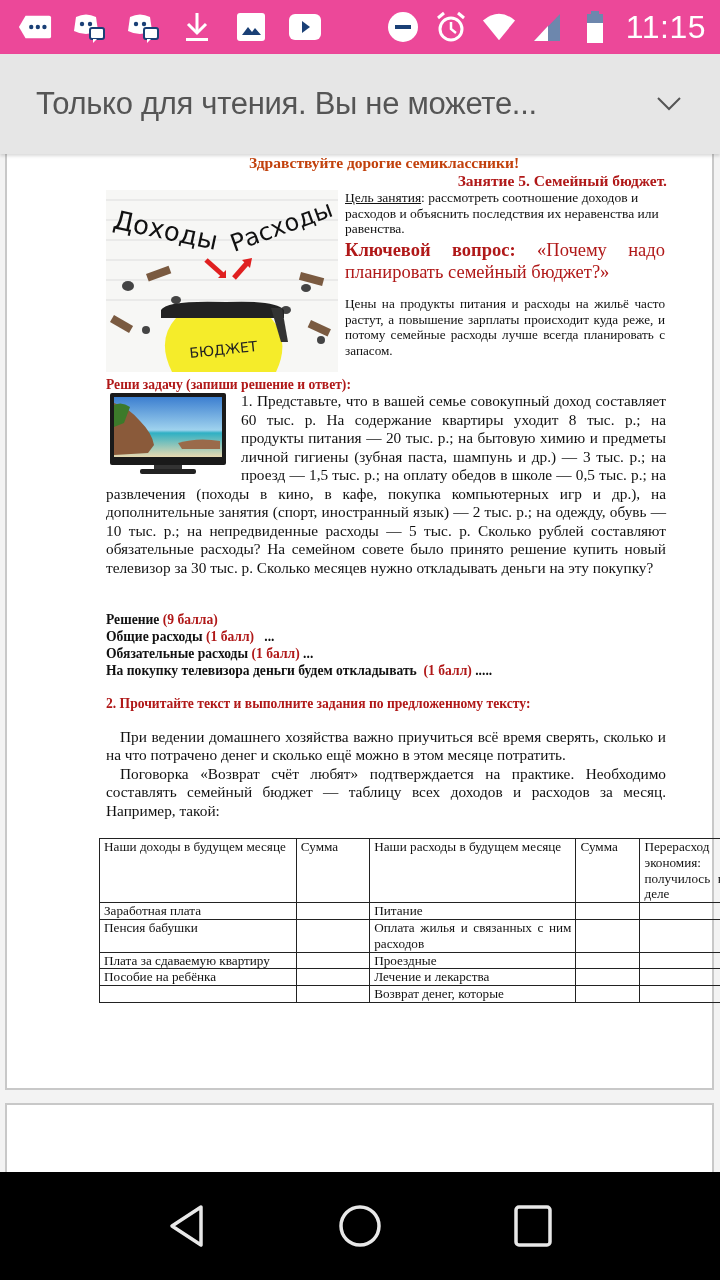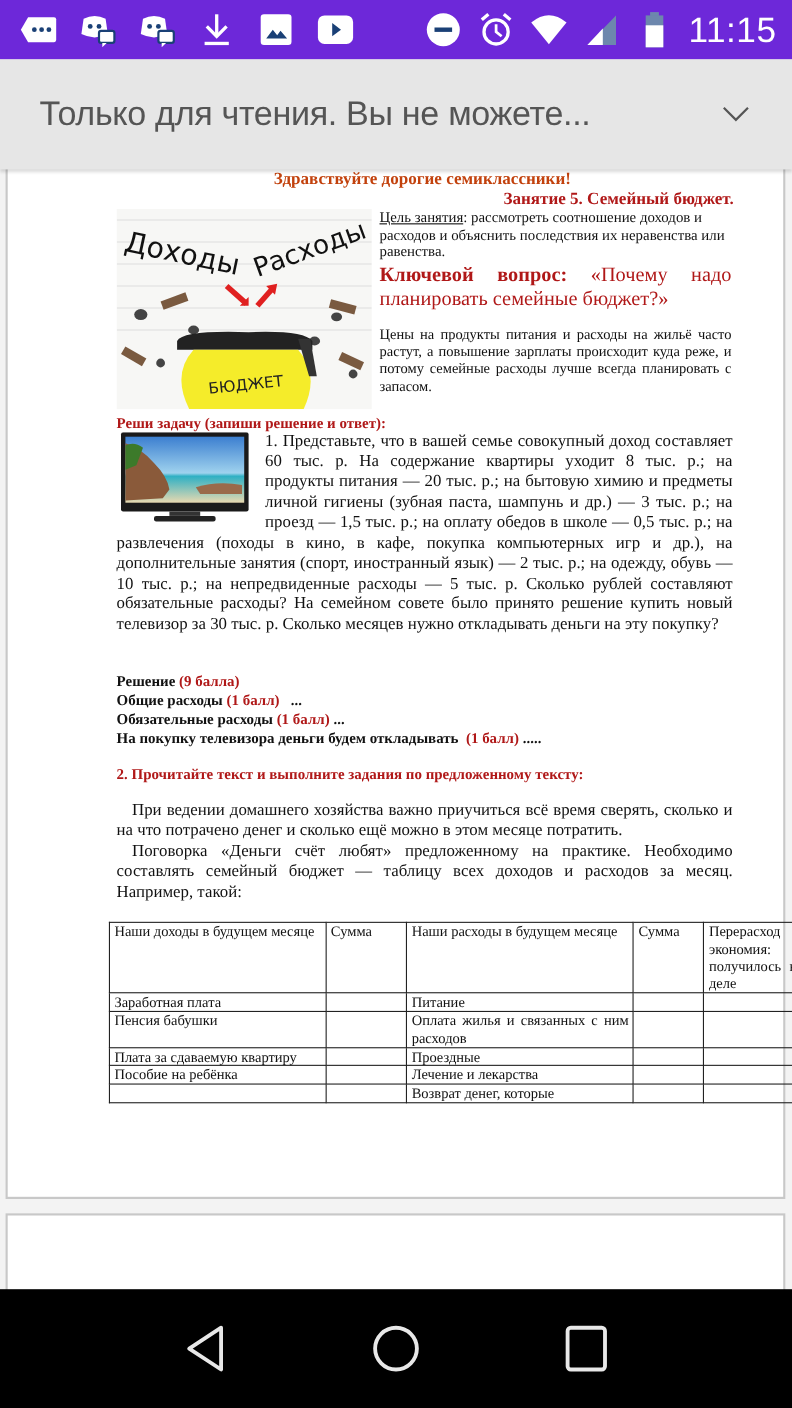--- a/index.html
+++ b/index.html
@@ -1,20 +1,20 @@
 <!DOCTYPE html>
 <html><head>
   <meta charset="utf-8">
   <style>
     * { box-sizing: border-box; margin: 0; padding: 0; }
     html, body { width: 720px; height: 1280px; overflow: hidden; background: #f3f3f3; }
     body { position: relative; font-family: "Liberation Serif", serif; }
 
     
-    .status-bar { position: absolute; top: 0; left: 0; width: 720px; height: 54px; background: #6d28d9; color: #fff; display: flex; align-items: center; padding: 0 14px 0 18px; }
+    .status-bar { position: absolute; top: 0; left: 0; width: 720px; height: 54px; background: #ec4899; color: #fff; display: flex; align-items: center; padding: 0 14px 0 18px; }
     .sb-left, .sb-right { display: flex; align-items: center; gap: 20px; }
     .sb-right { margin-left: auto; gap: 14px; }
     .sb-icon { width: 34px; height: 34px; display: flex; align-items: center; justify-content: center; }
     .sb-time { font-family: "Liberation Sans", sans-serif; font-size: 32px; color: #fff; letter-spacing: 0.5px; }
 
     
     .banner { position: absolute; top: 54px; left: 0; width: 720px; height: 100px; background: #e6e6e6; display: flex; align-items: center; padding: 0 36px; box-shadow: 0 2px 3px rgba(0,0,0,0.15); z-index: 2; gap: 32px; }
     .banner-text { font-family: "Liberation Sans", sans-serif; font-size: 31px; color: #555; font-weight: 300; letter-spacing: -0.3px; }
     .banner-chevron { margin-left: auto; width: 30px; height: 30px; display: flex; align-items: center; justify-content: center; }
 
@@ -191,21 +191,21 @@
         </g>
       <path d="M55 120 Q60 110 120 112 Q170 110 178 120 L178 128 L55 128 Z" fill="#222"></path>
       <path d="M70 128 Q50 150 66 182 L170 182 Q185 150 165 128 Z" fill="#f5ec2a"></path>
       <text x="84" y="168" font-family="DejaVu Sans, sans-serif" font-size="14" fill="#222" transform="rotate(-6 84 168)">БЮДЖЕТ</text>
       <path d="M165 118 L175 152 L182 152 L176 118" fill="#333"></path>
     </svg>
   </div>
 
   <div class="goal"><u>Цель занятия</u><span>: рассмотреть соотношение доходов и расходов и объяснить последствия их неравенства или равенства.</span></div>
 
-  <div class="keyq"><span class="bold">Ключевой вопрос:</span><span> «Почему надо планировать семейные бюджет?»</span></div>
+  <div class="keyq"><span class="bold">Ключевой вопрос:</span><span> «Почему надо планировать семейный бюджет?»</span></div>
 
   <div class="note">Цены на продукты питания и расходы на жильё часто растут, а повышение зарплаты происходит куда реже, и потому семейные расходы лучше всегда планировать с запасом.</div>
 
   <div class="task-head">Реши задачу (запиши решение и ответ):</div>
 
   <div class="task-text">
     <div class="float"></div>
     <span>1. Представьте, что в вашей семье совокупный доход составляет 60 тыс. р. На содержание квартиры уходит 8 тыс. р.; на продукты питания — 20 тыс. р.; на бытовую химию и предметы личной гигиены (зубная паста, шампунь и др.) — 3 тыс. р.; на проезд — 1,5 тыс. р.; на оплату обедов в школе — 0,5 тыс. р.; на развлечения (походы в кино, в кафе, покупка компьютерных игр и др.), на дополнительные занятия (спорт, иностранный язык) — 2 тыс. р.; на одежду, обувь — 10 тыс. р.; на непредвиденные расходы — 5 тыс. р. Сколько рублей составляют обязательные расходы? На семейном совете было принято решение купить новый телевизор за 30 тыс. р. Сколько месяцев нужно откладывать деньги на эту покупку?</span>
   </div>
 
@@ -233,21 +233,21 @@
     <div><span>Решение </span><span class="red">(9 балла)</span><span></span></div>
     <div><span>Общие расходы </span><span class="red">(1 балл)</span><span style="white-space:pre">   ...</span></div>
     <div><span>Обязательные расходы </span><span class="red">(1 балл)</span><span> ...</span></div>
     <div><span style="white-space:pre">На покупку телевизора деньги будем откладывать  </span><span class="red">(1 балл)</span><span> .....</span></div>
   </div>
 
   <div class="task2">2. Прочитайте текст и выполните задания по предложенному тексту:</div>
 
   <div class="para">
     <p>При ведении домашнего хозяйства важно приучиться всё время сверять, сколько и на что потрачено денег и сколько ещё можно в этом месяце потратить.</p>
-    <p>Поговорка «Деньги счёт любят»  предложенному на практике. Необходимо составлять семейный бюджет —  таблицу всех доходов и расходов за месяц. Например, такой:</p>
+    <p>Поговорка «Возврат счёт любят»  подтверждается на практике. Необходимо составлять семейный бюджет —  таблицу всех доходов и расходов за месяц. Например, такой:</p>
   </div>
 
   <table class="budget">
     <tbody>
         <tr>
       <td class="c1 justify" style="height:64px">Наши доходы в будущем месяце</td>
       <td class="c2">Сумма</td>
       <td class="c3">Наши расходы в будущем месяце</td>
       <td class="c4">Сумма</td>
       <td class="c5 justify">Перерасход или экономия: что получилось на самом деле</td>

